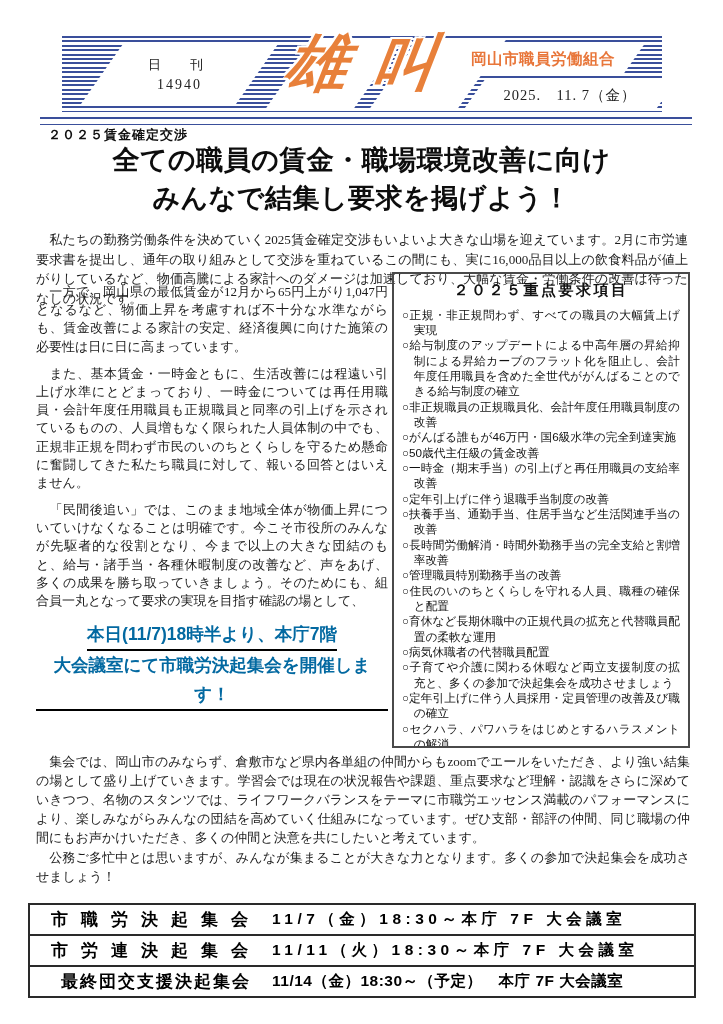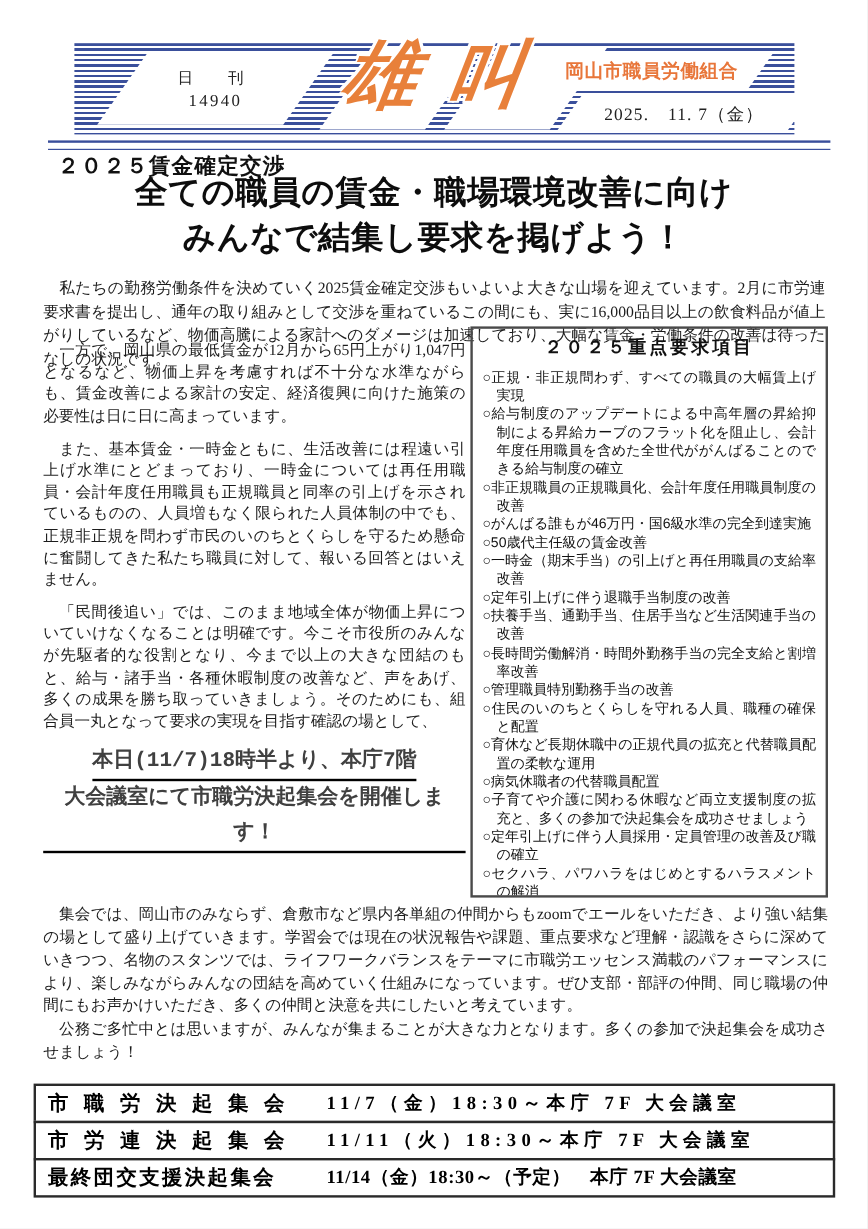--- a/index.html
+++ b/index.html
@@ -26,52 +26,52 @@
     text-shadow:2px 2px 0 #fff,-2px -2px 0 #fff,2px -2px 0 #fff,-2px 2px 0 #fff;}
   .mh-title .t2{margin-left:26px;}
   .mh-org{left:390px;top:8px;width:182px;height:30px;}
   .mh-org .unskew span{font-family:"Liberation Sans","DejaVu Sans",sans-serif;
     font-weight:bold;font-size:15.5px;color:#e8763a;letter-spacing:0.5px;white-space:nowrap;}
   .mh-date{left:412px;top:44px;width:192px;height:30px;}
   .mh-date .unskew span{font-size:14.5px;color:#222;letter-spacing:1px;white-space:nowrap;}
   .masthead-rule{position:absolute;left:40px;top:117px;width:652px;height:5px;
     border-top:2.5px solid #3a4f9b;border-bottom:1.2px solid #3a4f9b;}
   
-  .kicker{position:absolute;left:48px;top:126px;font-size:18px;font-weight:bold;
+  .kicker{position:absolute;left:48px;top:126px;font-size:13px;font-weight:bold;
     letter-spacing:1px;color:#111;}
   .headline{position:absolute;left:0;right:0;top:141px;text-align:center;
     font-family:"Liberation Sans","DejaVu Sans",sans-serif;font-weight:bold;
     font-size:27px;line-height:1.42;color:#0d0d0d;letter-spacing:0.5px;}
   
   .intro{position:absolute;left:36px;top:217px;width:652px;font-size:13.1px;
     line-height:1.5;text-align:justify;}
   .col-left{position:absolute;left:36px;top:283px;width:352px;font-size:13px;
     line-height:1.4;text-align:justify;}
   .col-left p{margin:0;}
   .col-left p.gap{margin-bottom:9px;}
   .announcement{margin-top:10px;text-align:center;
-    font-family:Liberation Mono, monospace;font-weight:bold;
-    font-size:17.5px;line-height:1.65;color:#404040;}
+    font-family:Liberation Sans, sans-serif;font-weight:bold;
+    font-size:17.5px;line-height:1.65;color:#0369a1;}
   .announcement span{display:inline-block;border-bottom:2.2px solid #000;padding-bottom:0px;}
   
   .demands-box{position:absolute;left:392px;top:272px;width:298px;height:476px;
     border:2px solid #4a4a4a;box-sizing:border-box;padding:4px 8px 4px 8px;
     font-family:"Liberation Sans","DejaVu Sans",sans-serif;color:#111;
     font-size:11.7px;line-height:1.31;overflow:hidden;}
   .demands-title{text-align:center;font-size:15px;font-weight:bold;letter-spacing:2.5px;
     margin:2px 0 7px 0;}
   .demands-box ul{list-style:none;margin:0;padding:0;}
   .demands-box li{padding-left:1em;text-indent:-1em;text-align:justify;}
   
   .closing{position:absolute;left:36px;top:752px;width:654px;font-size:13px;
     line-height:1.47;text-align:justify;}
   .closing p{margin:0;}
   
   .schedule{position:absolute;left:28px;top:903px;width:668px;
-    font-family:Liberation Serif, serif;}
+    font-family:Liberation Sans, sans-serif;text-align:center;}
   .sched-row{display:flex;align-items:center;border:2px solid #2a2a2a;height:33px;
     box-sizing:border-box;padding:0 10px;background:#fff;margin-top:-2px;}
   .sched-row:first-child{margin-top:0;}
   .sched-name{font-weight:bold;font-size:17px;white-space:nowrap;color:#000;}
   .name-wide{letter-spacing:13px;min-width:232px;}
   .name-tight{letter-spacing:2px;min-width:232px;}
   .sched-detail{font-weight:bold;font-size:15.5px;white-space:nowrap;color:#000;}
   .detail-wide{letter-spacing:4.5px;}
   .detail-tight{letter-spacing:0.5px;}
 </style>

